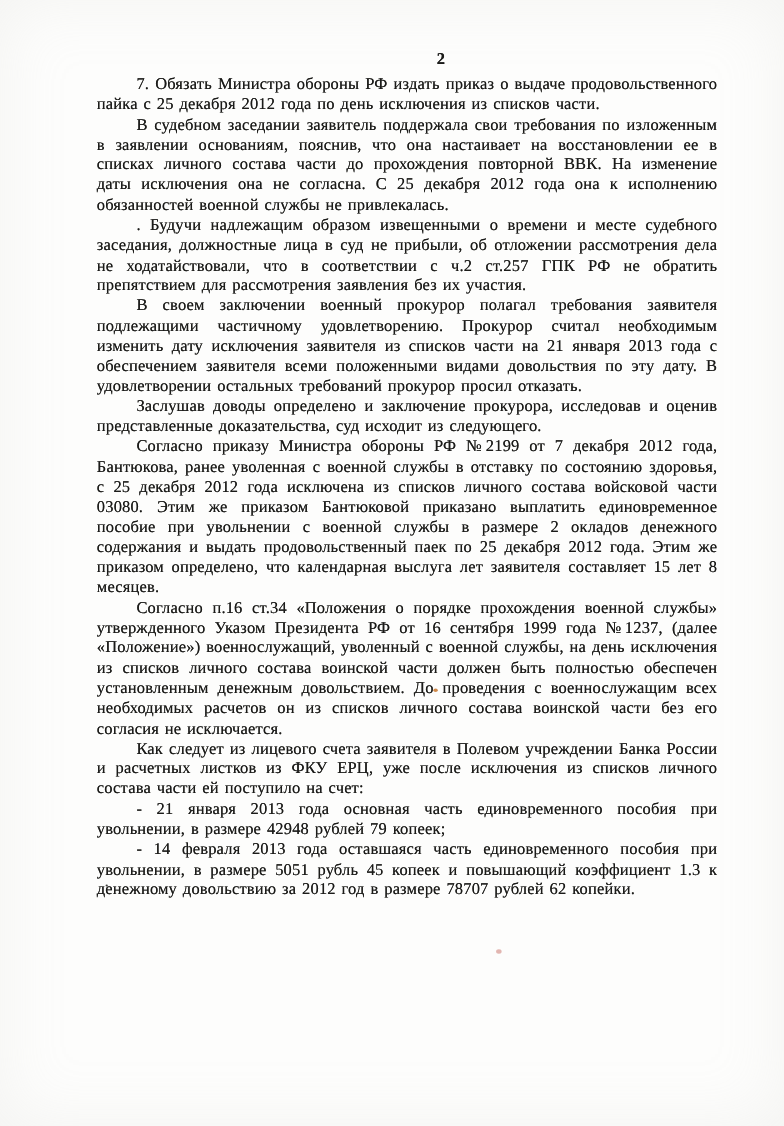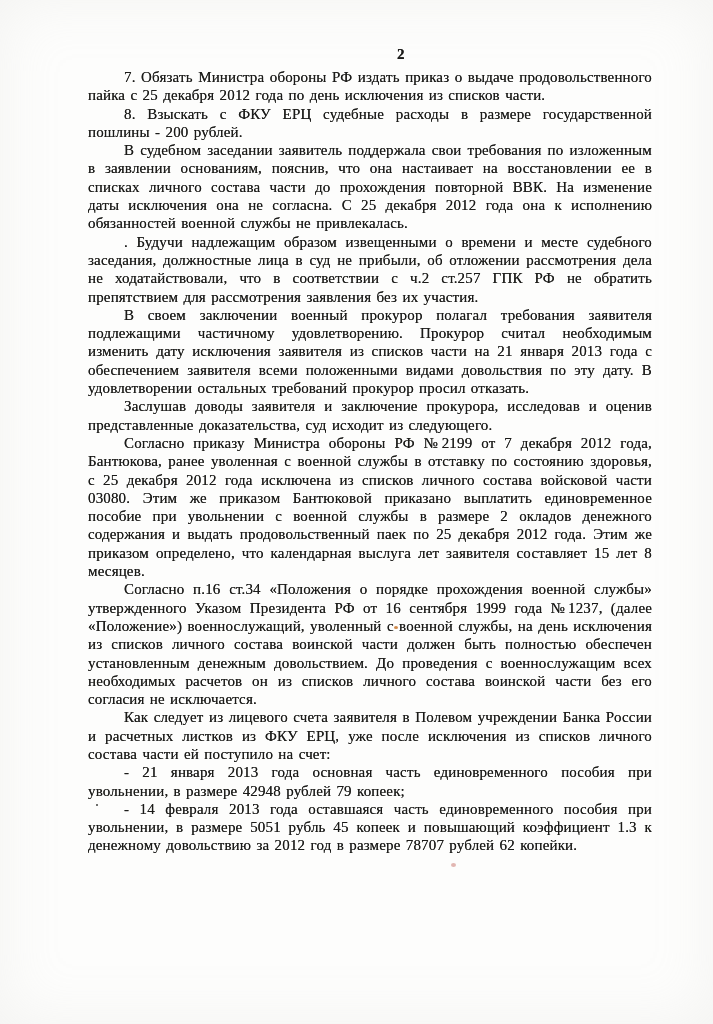--- a/index.html
+++ b/index.html
@@ -71,25 +71,24 @@
 </style>
 </head>
 <body>
 
 <div class="sheet">
 
   <div class="page-number">2</div>
 
   <div class="body-text">
     <p>7. Обязать Министра обороны РФ издать приказ о выдаче продовольственного пайка с 25 декабря 2012 года по день исключения из списков части.</p>
-    <p>8. Взыскать с ФКУ ЕРЦ судебные расходы в размере государственной пошлины - 200 рублей.</p>
     <p>В судебном заседании заявитель поддержала свои требования по изложенным в заявлении основаниям, пояснив, что она настаивает на восстановлении ее в списках личного состава части до прохождения повторной ВВК. На изменение даты исключения она не согласна. С 25 декабря 2012 года она к исполнению обязанностей военной службы не привлекалась.</p>
     <p>. Будучи надлежащим образом извещенными о времени и месте судебного заседания, должностные лица в суд не прибыли, об отложении рассмотрения дела не ходатайствовали, что в соответствии с ч.2 ст.257 ГПК РФ не обратить препятствием для рассмотрения заявления без их участия.</p>
     <p>В своем заключении военный прокурор полагал требования заявителя подлежащими частичному удовлетворению. Прокурор считал необходимым изменить дату исключения заявителя из списков части на 21 января 2013 года с обеспечением заявителя всеми положенными видами довольствия по эту дату. В удовлетворении остальных требований прокурор просил отказать.</p>
-    <p>Заслушав доводы заявителя и заключение прокурора, исследовав и оценив представленные доказательства, суд исходит из следующего.</p>
+    <p>Заслушав доводы определено и заключение прокурора, исследовав и оценив представленные доказательства, суд исходит из следующего.</p>
     <p>Согласно приказу Министра обороны РФ №2199 от 7 декабря 2012 года, Бантюкова, ранее уволенная с военной службы в отставку по состоянию здоровья, с 25 декабря 2012 года исключена из списков личного состава войсковой части 03080. Этим же приказом Бантюковой приказано выплатить единовременное пособие при увольнении с военной службы в размере 2 окладов денежного содержания и выдать продовольственный паек по 25 декабря 2012 года. Этим же приказом определено, что календарная выслуга лет заявителя составляет 15 лет 8 месяцев.</p>
     <p>Согласно п.16 ст.34 «Положения о порядке прохождения военной службы» утвержденного Указом Президента РФ от 16 сентября 1999 года №1237, (далее «Положение») военнослужащий, уволенный с военной службы, на день исключения из списков личного состава воинской части должен быть полностью обеспечен установленным денежным довольствием. До проведения с военнослужащим всех необходимых расчетов он из списков личного состава воинской части без его согласия не исключается.</p>
     <p>Как следует из лицевого счета заявителя в Полевом учреждении Банка России и расчетных листков из ФКУ ЕРЦ, уже после исключения из списков личного состава части ей поступило на счет:</p>
     <p>- 21 января 2013 года основная часть единовременного пособия при увольнении, в размере 42948 рублей 79 копеек;</p>
     <p>- 14 февраля 2013 года оставшаяся часть единовременного пособия при увольнении, в размере 5051 рубль 45 копеек и повышающий коэффициент 1.3 к денежному довольствию за 2012 год в размере 78707 рублей 62 копейки.</p>
   </div>
 
   <div class="speck speck-orange"></div>
   <div class="speck speck-pink"></div>
   <div class="speck speck-ink"></div>

